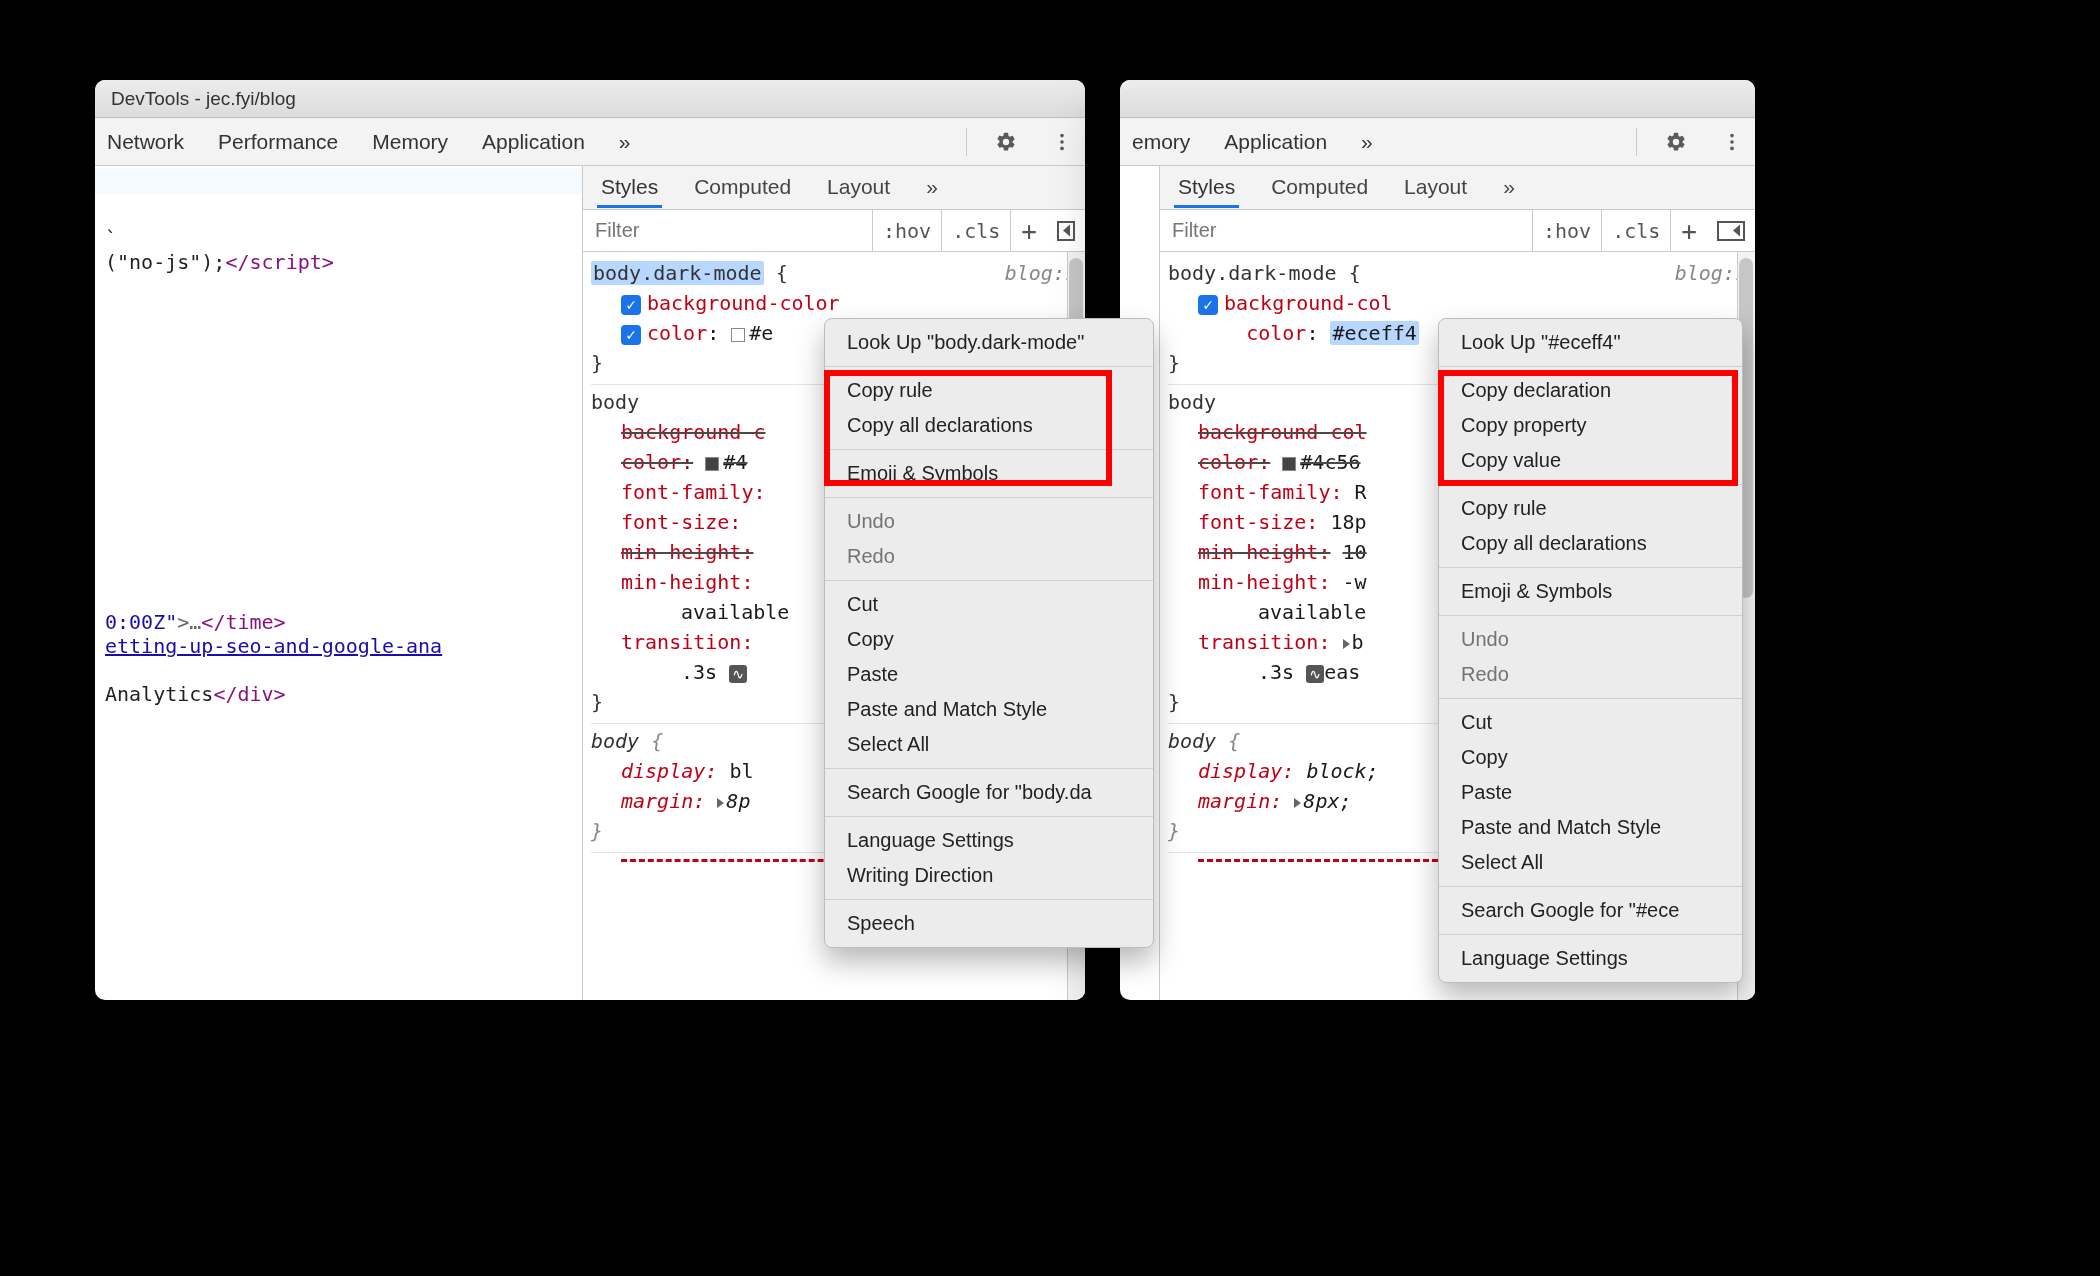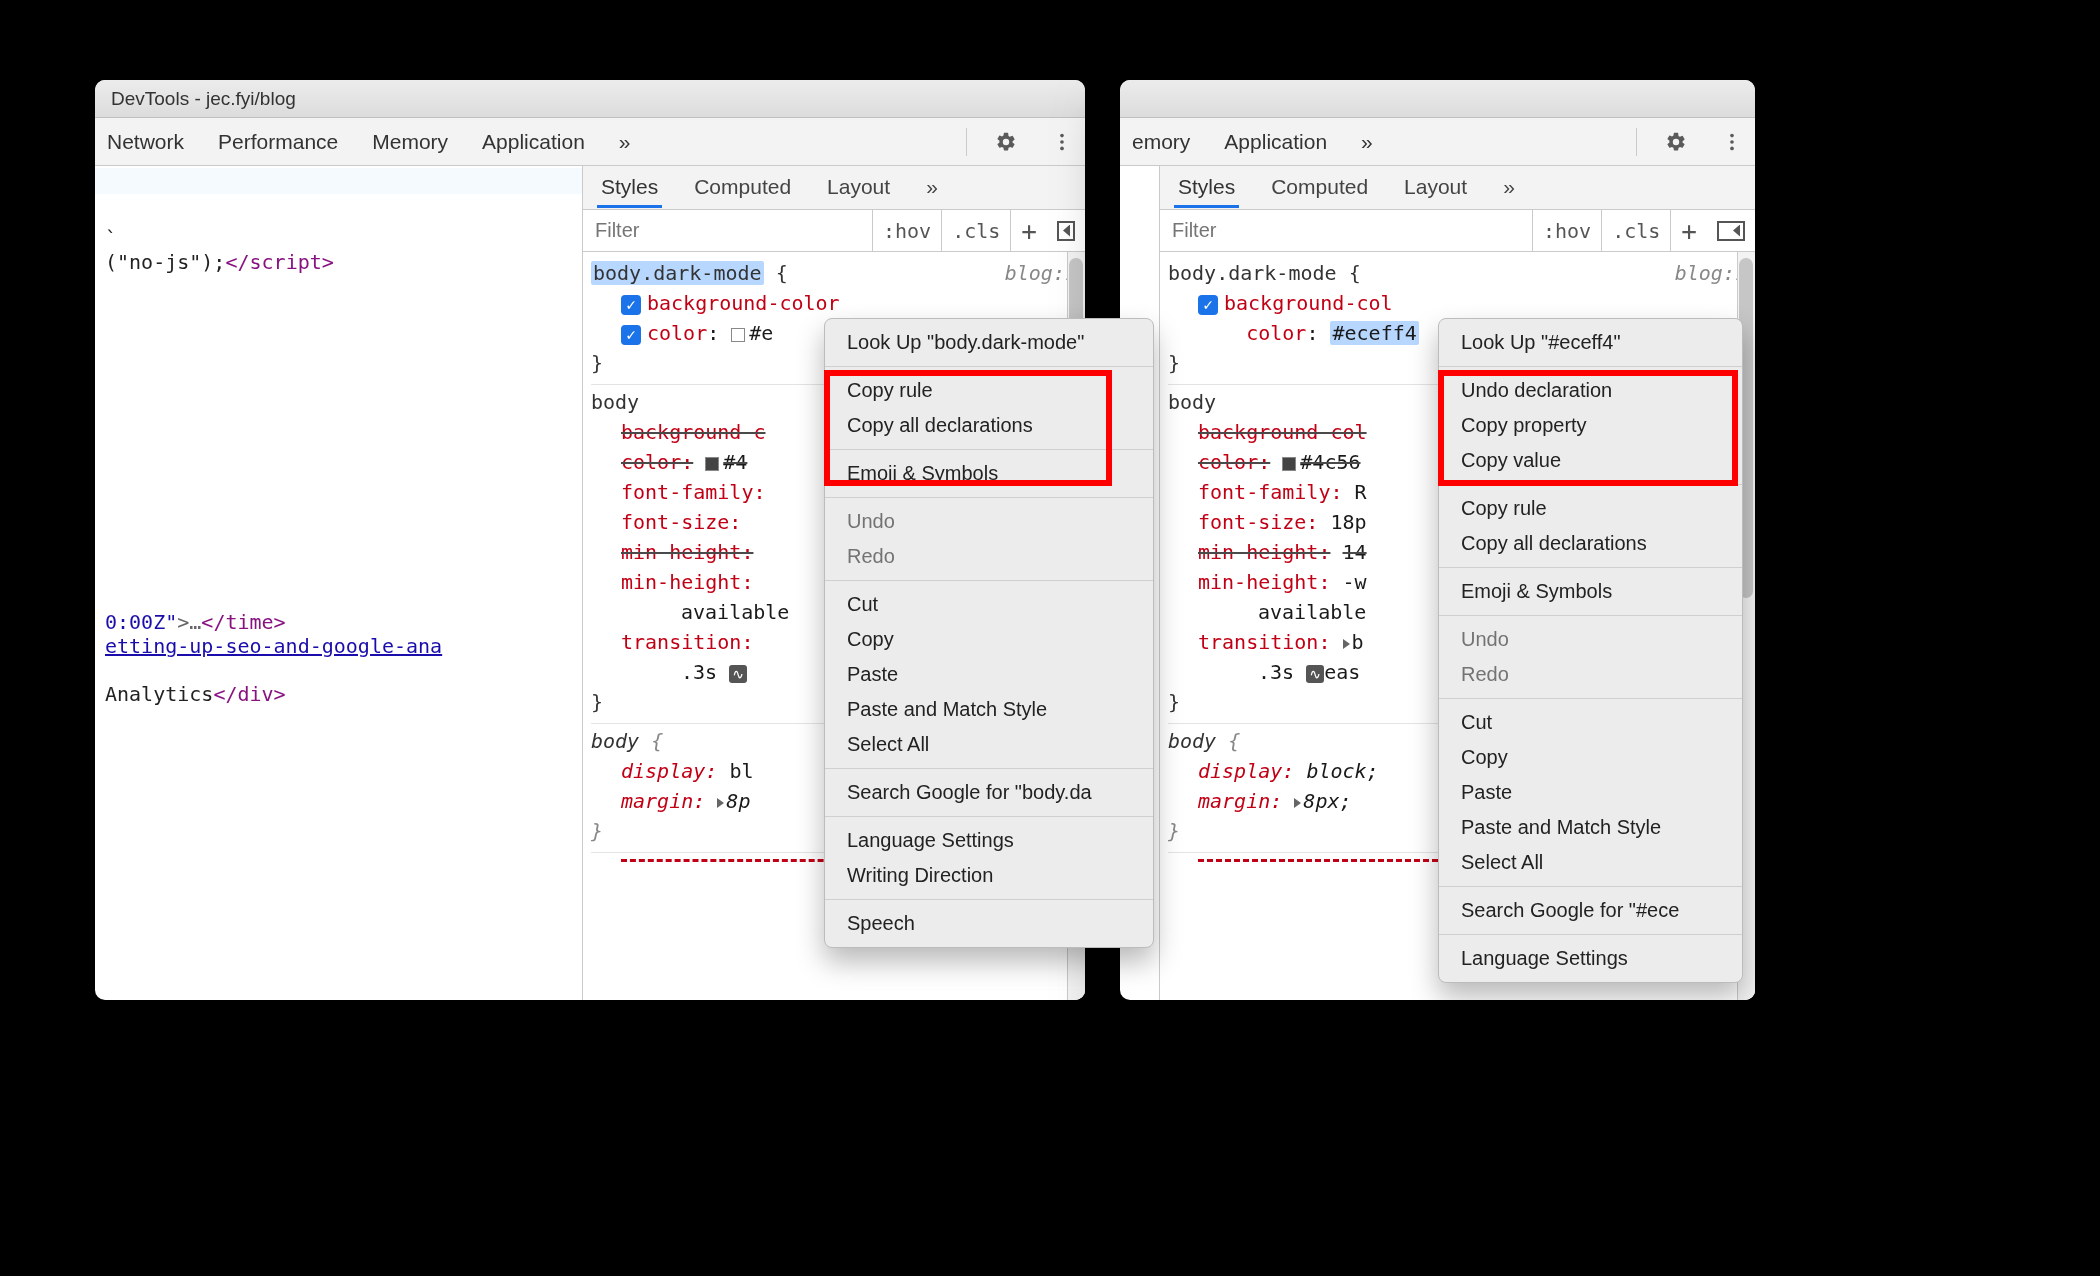--- a/index.html
+++ b/index.html
@@ -378,21 +378,21 @@
           </div>
           <div class="rule">
             <div class="head">
                 <span class="sel">body</span> 
                 <span class="close-b">{</span>
               </div>
             <div class="decl strike"><span class="prop">background-col</span></div>
             <div class="decl strike"><span class="prop">color:</span> <span class="sw" style="background:#444"></span><span class="val">#4c56</span></div>
             <div class="decl"><span class="prop">font-family:</span> <span class="val">R</span></div>
             <div class="decl"><span class="prop">font-size:</span> <span class="val">18p</span></div>
-            <div class="decl strike"><span class="prop">min-height:</span> <span class="val">14</span></div>
+            <div class="decl strike"><span class="prop">min-height:</span> <span class="val">10</span></div>
             <div class="decl"><span class="prop">min-height:</span> <span class="val">-w</span></div>
             <div class="decl" style="padding-left:90px"><span class="val">available</span></div>
             <div class="decl"><span class="prop">transition:</span> <span class="tri"></span><span class="val">b</span></div>
             <div class="decl" style="padding-left:90px"><span class="val">.3s</span> <span class="curve">∿</span><span class="val">eas</span></div>
             <div class="close-b">}</div>
           </div>
           <div class="rule">
             <div class="head">
                 <span><span class="sel ua">body</span> <span class="close-b ua">{</span></span>
                 <span class="src ua">us</span>
@@ -403,21 +403,21 @@
           </div>
           <hr class="dashed-sep">
         </div>
       </div>
     </div>
   </div>
 
   <div class="ctx" style="left:1438px; top:318px; width:305px;">
     <div class="mi">Look Up "#eceff4"</div>
     <hr>
-    <div class="mi">Undo declaration</div>
+    <div class="mi">Copy declaration</div>
     <div class="mi">Copy property</div>
     <div class="mi">Copy value</div>
     <hr>
     <div class="mi">Copy rule</div>
     <div class="mi">Copy all declarations</div>
     <hr>
     <div class="mi">Emoji &amp; Symbols</div>
     <hr>
     <div class="mi disabled">Undo</div>
     <div class="mi disabled">Redo</div>

